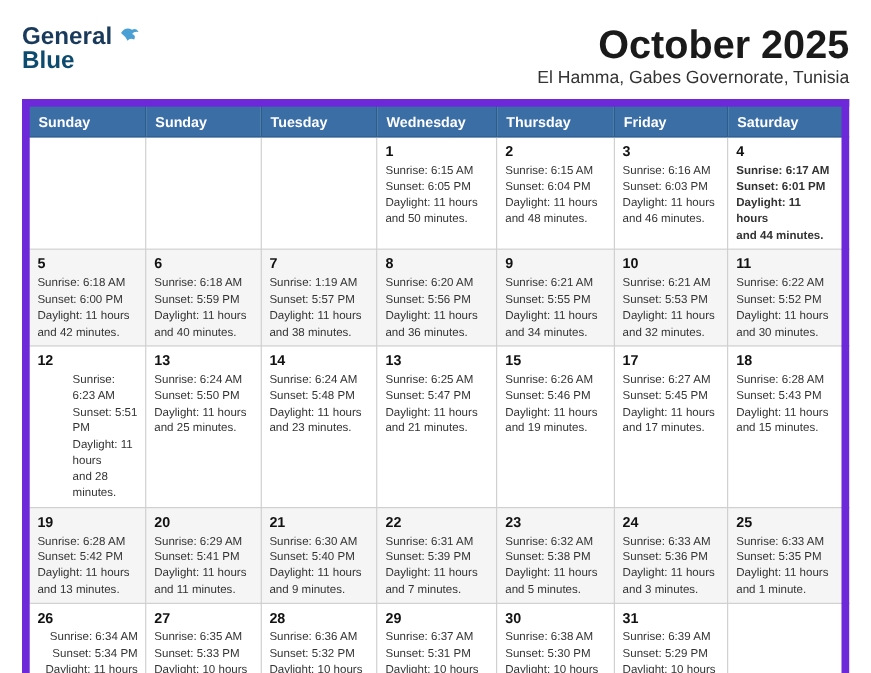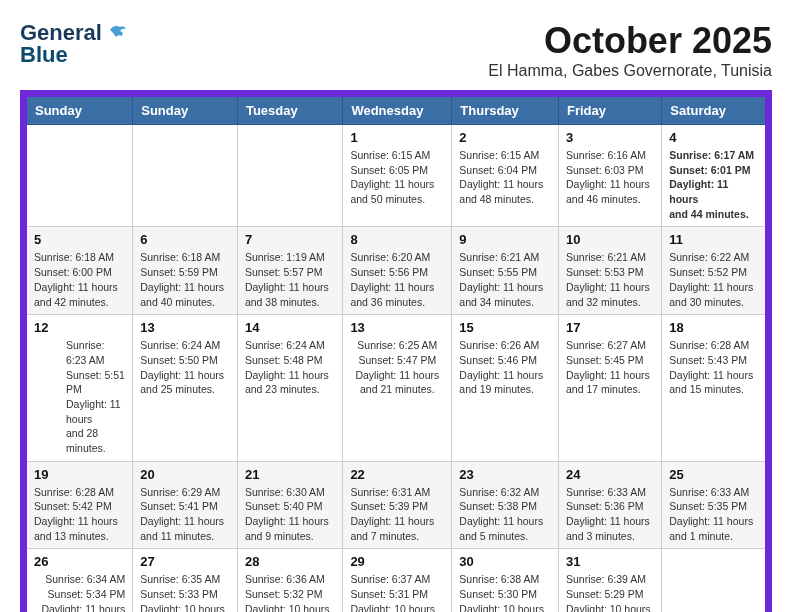--- a/index.html
+++ b/index.html
@@ -215,21 +215,21 @@
         </td>
         <td>
           <span class="day-number">14</span>
           <div class="day-info" style="white-space: pre-line;">Sunrise: 6:24 AM
 Sunset: 5:48 PM
 Daylight: 11 hours
 and 23 minutes.</div>
         </td>
         <td>
           <span class="day-number">13</span>
-          <div class="day-info" style="white-space: pre-line; text-align: center;">Sunrise: 6:25 AM
+          <div class="day-info" style="white-space: pre-line;">Sunrise: 6:25 AM
 Sunset: 5:47 PM
 Daylight: 11 hours
 and 21 minutes.</div>
         </td>
         <td>
           <span class="day-number">15</span>
           <div class="day-info" style="white-space: pre-line;">Sunrise: 6:26 AM
 Sunset: 5:46 PM
 Daylight: 11 hours
 and 19 minutes.</div>

